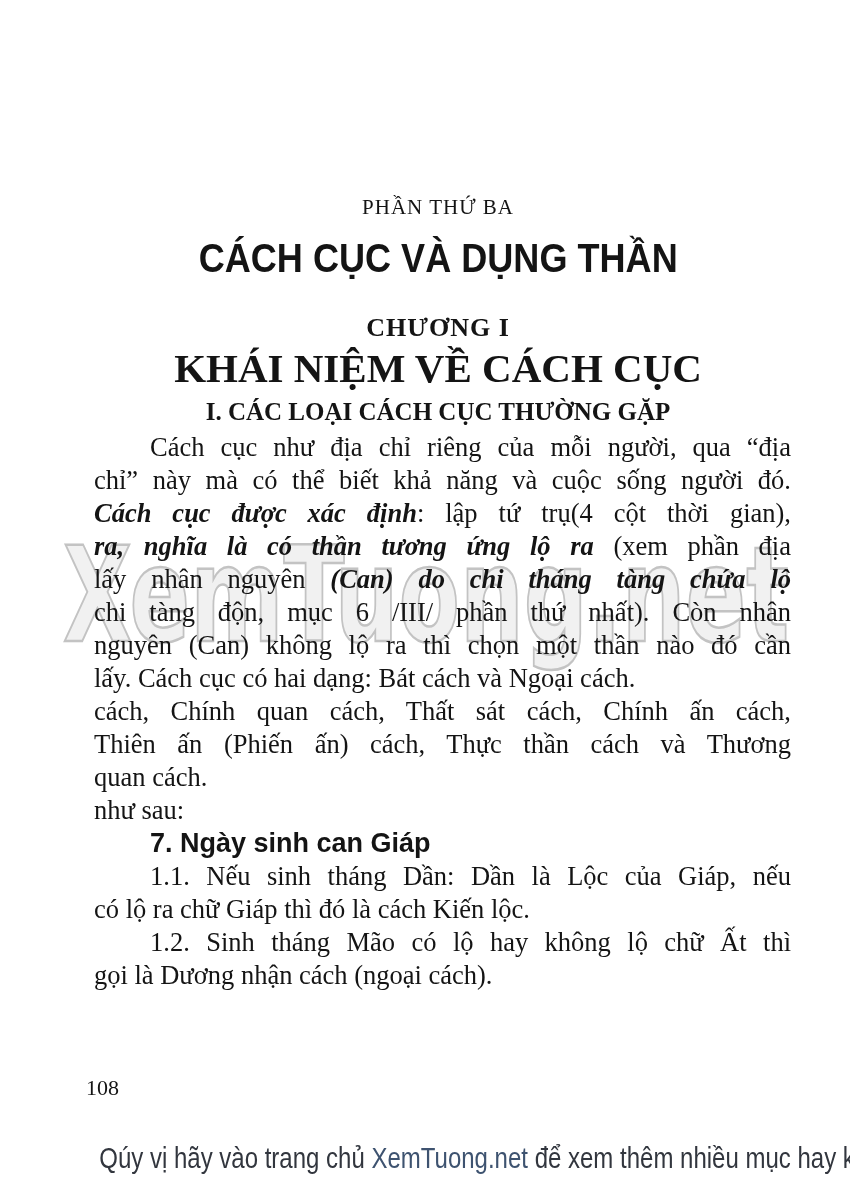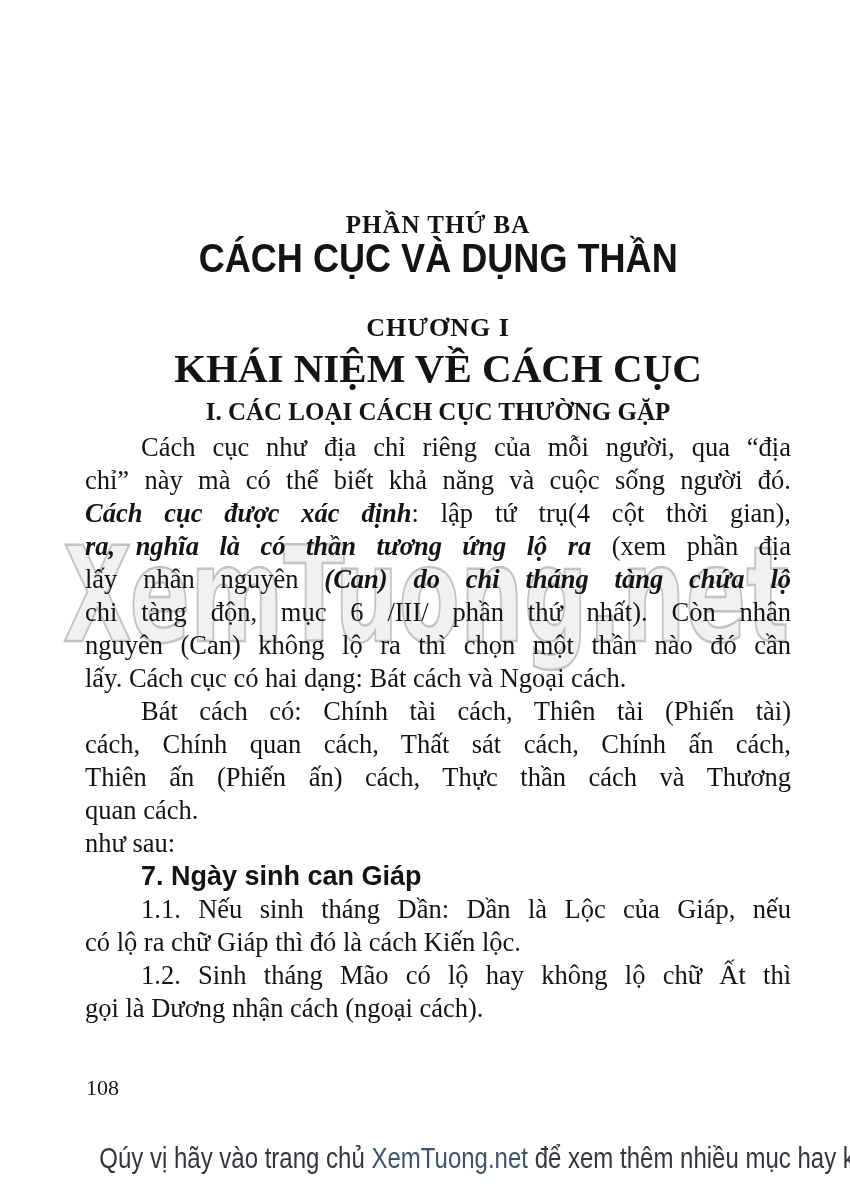--- a/index.html
+++ b/index.html
@@ -6,41 +6,41 @@
   .page{
     position:relative;
     width:850px;height:1186px;
     background:#ffffff;
     overflow:hidden;
     font-family:"Liberation Serif",serif;
     color:#141414;
   }
   
   .h-abs{position:absolute;left:85px;width:706px;text-align:center;white-space:nowrap;}
-  .part-label{top:211px;font-size:25px;font-weight:700;letter-spacing:1px;}
+  .part-label{top:195px;font-size:21px;font-weight:400;letter-spacing:1px;}
   .book-title{top:234px;font-size:41px;}
   .book-title .squeeze{
     display:inline-block;
     font-family:"Liberation Sans",sans-serif;
     font-weight:700;
     transform:scaleX(0.88);
     transform-origin:center;
     letter-spacing:0px;
   }
   .chapter-label{top:313px;font-size:26px;font-weight:700;letter-spacing:1px;}
   .chapter-title{top:344px;font-size:41px;font-weight:700;}
   .section-heading{top:398px;font-size:25px;font-weight:700;}
   
   .wm{position:absolute;left:56px;top:526px;z-index:0;pointer-events:none;}
   
   .textblock{
     position:absolute;left:85px;top:431px;width:706px;z-index:1;
     font-size:26.5px;line-height:33px;
   }
-  .line{text-align:justify;text-align-last:justify;}
+  .line{text-align:justify;text-align-last:justify;margin-left:9px;}
   .line.last{text-align-last:left;}
   .line.first{text-indent:56px;}
   .run-bi{font-weight:700;font-style:italic;}
   .sub-line{font-family:"Liberation Sans",sans-serif;font-weight:700;font-size:27px;}
   
   .page-number{position:absolute;left:86px;top:1075px;font-size:22px;z-index:1;}
   .footer{
     position:absolute;left:0;top:1141px;width:850px;text-align:center;
     font-family:"Liberation Sans",sans-serif;font-size:30px;z-index:1;
   }
@@ -69,21 +69,20 @@
         <div class="line first"><span class="run-n">Cách cục như địa chỉ riêng của mỗi người, qua “địa</span></div>
         <div class="line"><span class="run-n">chỉ” này mà có thể biết khả năng và cuộc sống người đó.</span></div>
         <div class="line"><span class="run-bi">Cách cục được xác định</span><span class="run-n">: lập tứ trụ(4 cột thời gian),</span></div>
         <div class="line"><span class="run-bi">ra, nghĩa là có thần tương ứng lộ ra</span><span class="run-n"> (xem phần địa</span></div>
         <div class="line"><span class="run-n">lấy nhân nguyên </span><span class="run-bi">(Can) do chi tháng tàng chứa lộ</span></div>
         <div class="line"><span class="run-n">chi tàng độn, mục 6 /III/ phần thứ nhất). Còn nhân</span></div>
         <div class="line"><span class="run-n">nguyên (Can) không lộ ra thì chọn một thần nào đó cần</span></div>
         <div class="line last"><span class="run-n">lấy. Cách cục có hai dạng: Bát cách và Ngoại cách.</span></div>
       </div>
       <div>
-        <div class="line first"><span class="run-n">Bát cách có: Chính tài cách, Thiên tài (Phiến tài)</span></div>
         <div class="line"><span class="run-n">cách, Chính quan cách, Thất sát cách, Chính ấn cách,</span></div>
         <div class="line"><span class="run-n">Thiên ấn (Phiến ấn) cách, Thực thần cách và Thương</span></div>
         <div class="line last"><span class="run-n">quan cách.</span></div>
       </div>
       <div>
         <div class="line last"><span class="run-n">như sau:</span></div>
       </div>
       <div>
         <div class="line first last sub-line"><span class="run-b">7. Ngày sinh can Giáp</span></div>
       </div>

